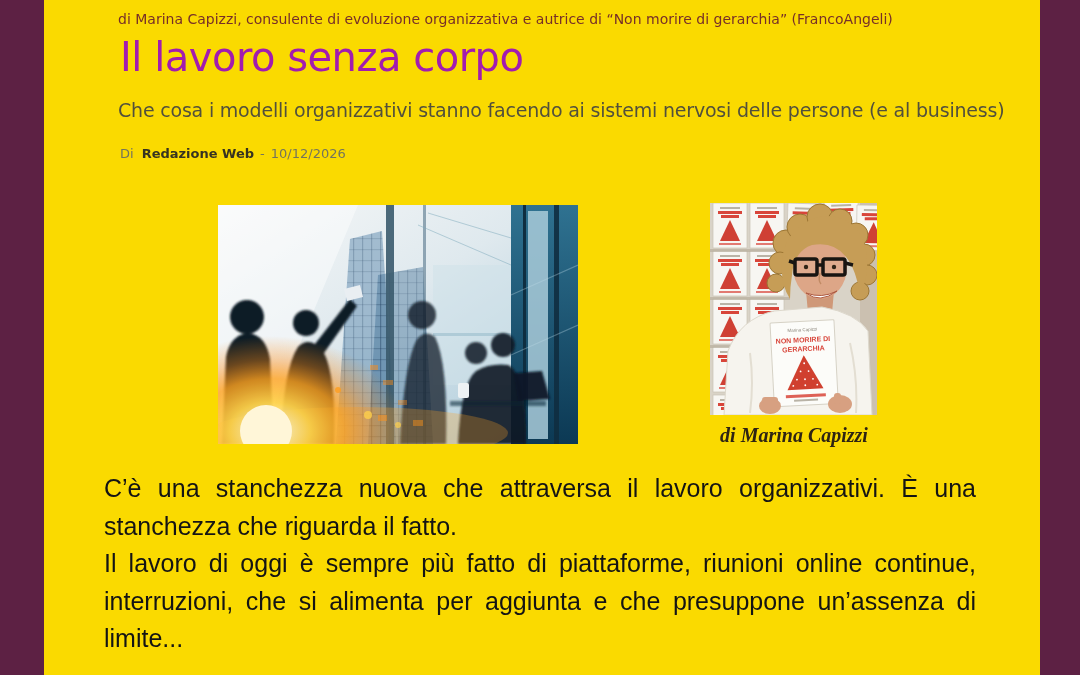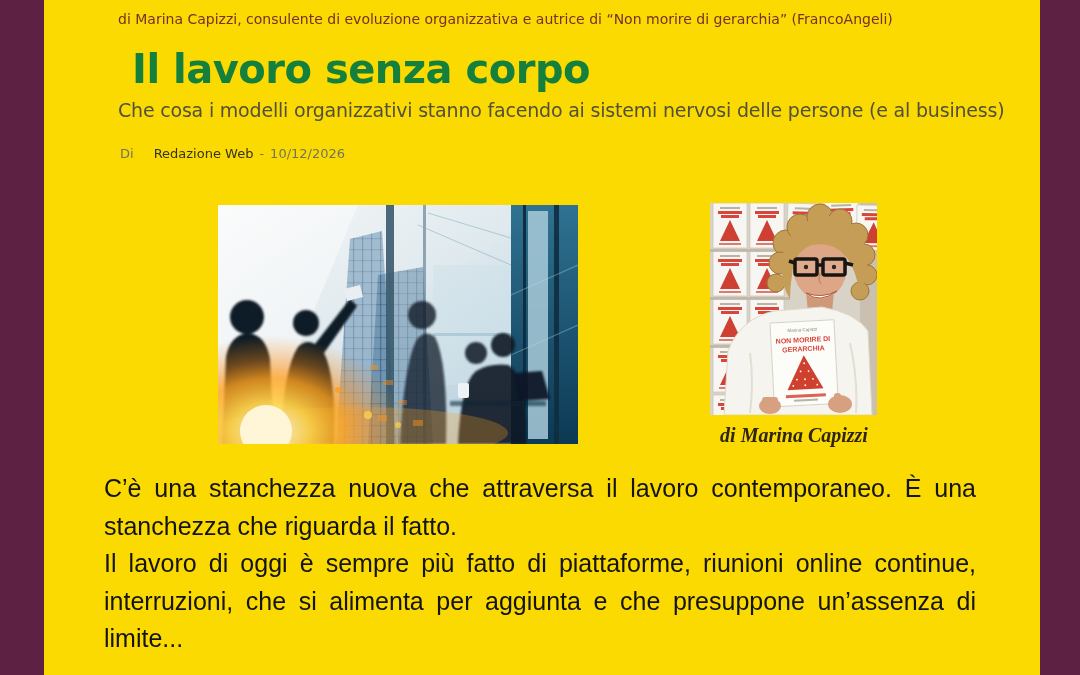--- a/index.html
+++ b/index.html
@@ -12,33 +12,33 @@
   .stage{position:absolute;left:0;top:0;width:1080px;height:675px;}
   .content{
     position:absolute;left:44px;top:0;width:996px;height:675px;
     background:#fada00;overflow:hidden;
   }
   .kicker{
     position:absolute;left:74px;top:11px;
     font-size:14px;color:#772f28;white-space:nowrap;letter-spacing:0px;
   }
   .title{
-    position:absolute;left:72px;top:30px;margin:16px;
-    font-size:40px;font-weight:700;color:#15803d;letter-spacing:-0.5px;white-space:nowrap;
+    position:absolute;left:72px;top:30px;margin:4px;
+    font-size:40px;font-weight:400;color:#a21caf;letter-spacing:-0.5px;white-space:nowrap;
   }
   .subtitle{
     position:absolute;left:74px;top:99px;
     font-size:19px;color:#52503c;white-space:nowrap;letter-spacing:-0.2px;
   }
   .byline{
     position:absolute;left:76px;top:146px;
     font-size:13px;color:#74745c;white-space:nowrap;
   }
   .byline .author{
-    color:#363321;font-weight:normal;text-decoration:none;margin-left:20px;cursor:pointer;
+    color:#363321;font-weight:bold;text-decoration:none;margin-left:8px;cursor:pointer;
   }
   .byline .sep{margin:0 6px;color:#74745c;}
   .byline .date{color:#74745c;}
   .left-image{
     position:absolute;left:174px;top:205px;width:360px;height:239px;cursor:pointer;
   }
   .left-image svg{display:block;width:100%;height:100%;}
   .right-figure{position:absolute;left:666px;top:203px;width:167px;margin:0;}
   .right-image{width:167px;height:212px;cursor:pointer;}
   .right-image svg{display:block;width:100%;height:100%;}
@@ -246,21 +246,21 @@
             <rect x="52" y="194" width="16" height="6" rx="3"></rect>
             <ellipse cx="130" cy="201" rx="12" ry="9"></ellipse>
             <rect x="124" y="190" width="7" height="11" rx="3"></rect>
           </g>
         </svg>
       </div>
       <figcaption class="caption">di Marina Capizzi</figcaption>
     </figure>
 
     <div class="body-text" id="body-text">
-        <div class="body-line full">C’è una stanchezza nuova che attraversa il lavoro contemporaneo. È una</div>
+        <div class="body-line full">C’è una stanchezza nuova che attraversa il lavoro organizzativi. È una</div>
         <div class="body-line">stanchezza che riguarda il fatto.</div>
         <div class="body-line full">Il lavoro di oggi è sempre più fatto di piattaforme, riunioni online continue,</div>
         <div class="body-line full">interruzioni, che si alimenta per aggiunta e che presuppone un’assenza di</div>
         <div class="body-line">limite...</div>
       </div>
 
   </div>
 </div>
 
 </body></html>

